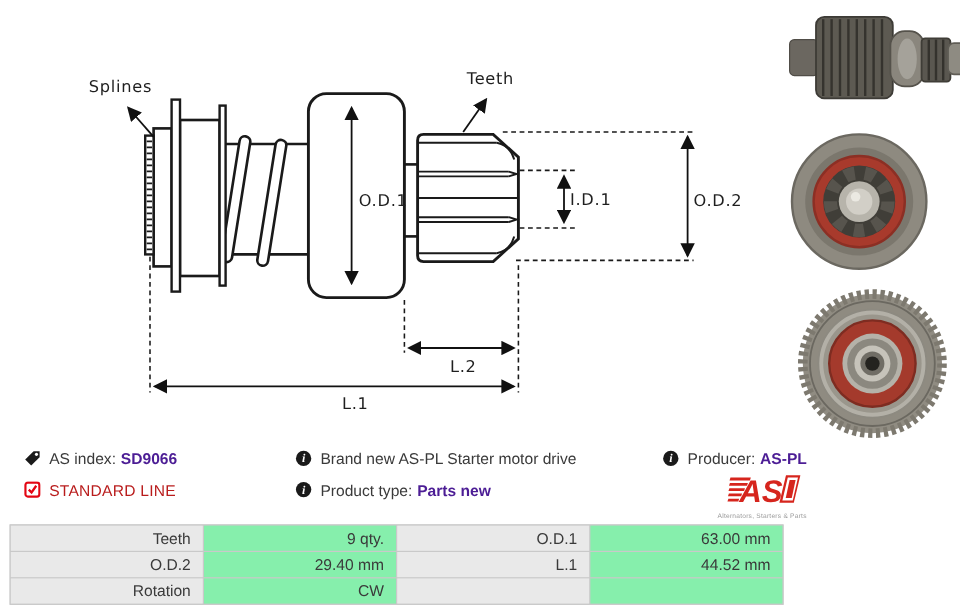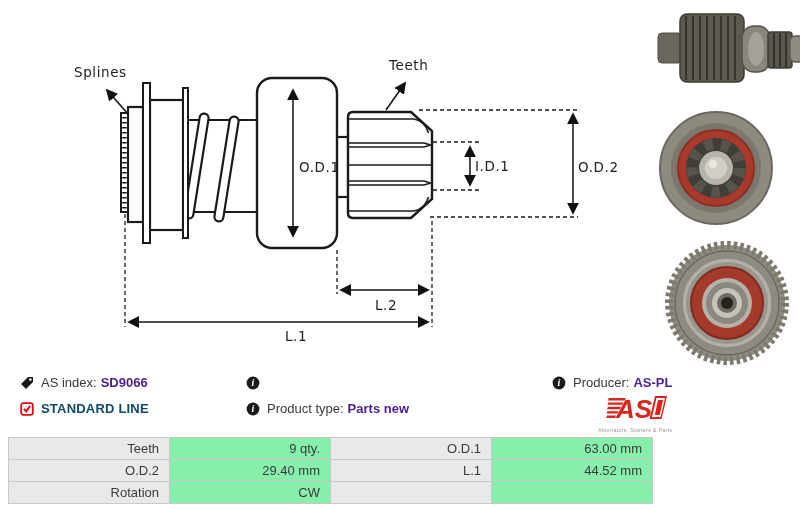--- a/index.html
+++ b/index.html
@@ -12,24 +12,24 @@
   .dim-label { font-family:"DejaVu Sans", sans-serif; font-size:13.5px; fill:#1f1f1f; letter-spacing:0.6px; }
 
   
   .photos-svg { position:absolute; left:630px; top:0; }
 
   
   .info-col { position:absolute; top:374px; }
   .info-col1 { left:20px; }
   .info-col2 { left:246px; }
   .info-col3 { left:552px; }
-  .info-row { display:flex; align-items:flex-end; height:16px; margin-bottom:10px; font-size:13px; color:#3a3a3a; white-space:nowrap; }
+  .info-row { display:flex; align-items:center; height:16px; margin-bottom:10px; font-size:13px; color:#3a3a3a; white-space:nowrap; }
   .info-row .ic { display:inline-flex; margin-right:7px; }
   .b { font-weight:bold; color:#4c1d95; }
-  .std-line { color:#0c4a6e; font-weight:bold; letter-spacing:0.2px; }
+  .std-line { color:#b91c1c; font-weight:normal; letter-spacing:0.2px; }
   .lbl { margin-right:4px; }
 
   .logo-wrap { position:absolute; left:598px; top:394px; width:74px; text-align:center; }
   .logo-tagline { font-size:5.5px; color:#999; margin-top:1px; letter-spacing:0.2px; white-space:nowrap; }
 
   
   .spec-table { position:absolute; left:8px; top:437px; display:grid;
     grid-template-columns:repeat(4,160px); grid-auto-rows:21px; gap:1px;
     background:#c9c9c9; border:1px solid #c9c9c9; }
   .cell { font-size:13px; line-height:21px; text-align:right; padding-right:10px; color:#3a3a3a; overflow:hidden; }
@@ -198,20 +198,21 @@
   </div>
 
   <div class="info-col info-col2">
     <div class="info-row">
       <span class="ic">
         <svg width="14" height="14" viewBox="0 0 14 14">
             <circle cx="7" cy="7" r="6.4" fill="#1a1a1a"></circle>
             <text x="7" y="10.4" text-anchor="middle" font-family="Liberation Serif, serif" font-size="10" font-weight="bold" font-style="italic" fill="#fff">i</text>
           </svg>
       </span>
+      <span>Brand new AS-PL Starter motor drive</span>
     </div>
     <div class="info-row">
       <span class="ic">
         <svg width="14" height="14" viewBox="0 0 14 14">
             <circle cx="7" cy="7" r="6.4" fill="#1a1a1a"></circle>
             <text x="7" y="10.4" text-anchor="middle" font-family="Liberation Serif, serif" font-size="10" font-weight="bold" font-style="italic" fill="#fff">i</text>
           </svg>
       </span>
       <span class="lbl">Product type:</span>
       <span class="b">Parts new</span>

